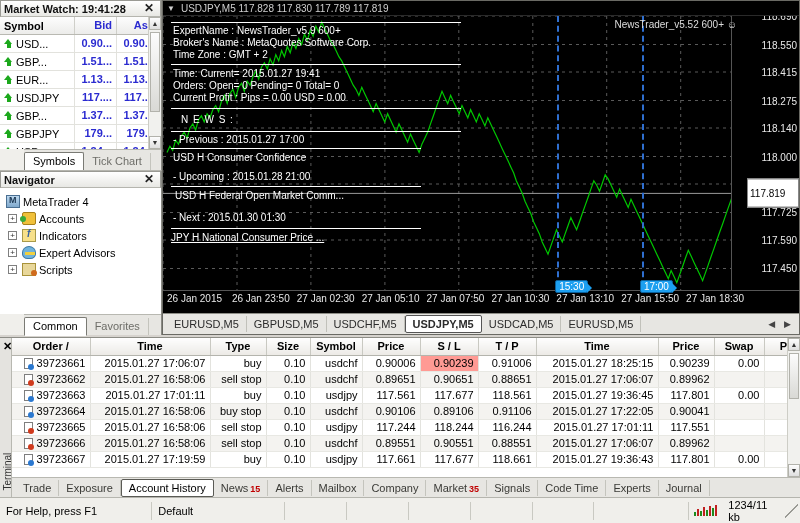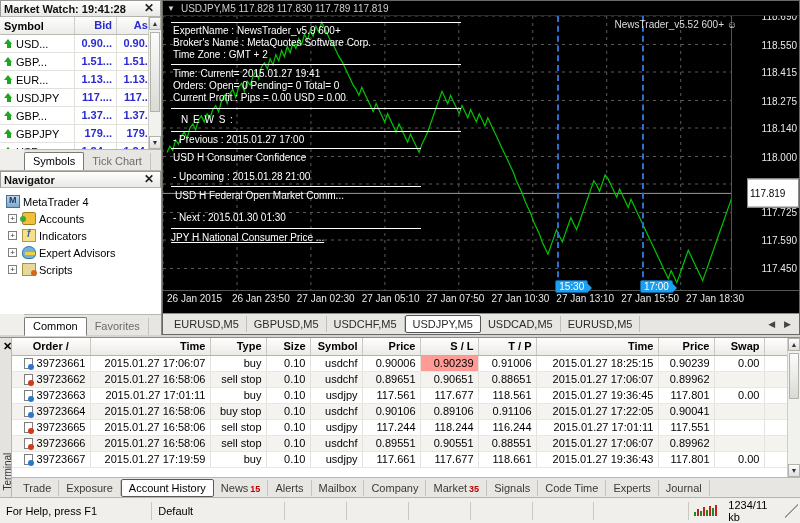--- a/index.html
+++ b/index.html
@@ -109,37 +109,37 @@
         padding:0 3px; border:1px solid #0a5f9a; border-radius:2px; z-index:5;
         box-shadow:1px 1px 0 rgba(0,0,0,.4); }
   .tflag::after { content:""; position:absolute; right:-5px; top:2px;
         border-top:5px solid transparent; border-bottom:5px solid transparent;
         border-left:5px solid #1c9ff0; }
   .newsTraderLbl { position:absolute; color:#dddddd; font-size:10px; z-index:5; }
   #charttabs { position:absolute; left:0; right:0; bottom:0; height:21px;
         background:#e7e6e2; border-top:1px solid #8d8d86; display:flex; align-items:center;
         padding-left:4px; z-index:7; }
   .ct { padding:2px 7px 2px 7px; font-size:11px; color:#2b2b2b; border-right:1px solid #c1c1ba; }
-  .ct.active { background:#fff; border:1px solid #555; font-weight:normal; border-radius:2px;}
+  .ct.active { background:#fff; border:1px solid #555; font-weight:bold; border-radius:2px;}
   .ct-nav { margin-left:auto; display:flex; gap:9px; padding-right:8px; color:#444; font-size:9px;}
 
   
   #terminal { position:absolute; left:0; top:337px; right:0; height:160px;
         background:#f0efeb; border-top:1px solid #8d8d86; }
   #termLeft { position:absolute; left:0; top:0; width:12px; bottom:0;
         background:#e4e3df; border-right:1px solid #b8b8b1; }
   #termLeft .vtxt { position:absolute; bottom:16px; left:-8px; width:30px;
         transform:rotate(-90deg); transform-origin:center; font-size:10px; color:#333; }
   #termLeft .x { position:absolute; top:2px; left:3px; font-size:11px; font-weight:bold;}
   #tblwrap { position:absolute; left:12px; top:0; right:0; bottom:20px; background:#fff;
         overflow:hidden; }
   table.hist { border-collapse:collapse; width:100%; font-size:11px; table-layout:fixed; }
   table.hist th { background:linear-gradient(#fefefe,#eceae6); border-right:1px solid #c9c9c2;
         border-bottom:1px solid #b4b4ad; font-weight:bold; padding:2px 4px 2px 4px;
-        text-align:right; height:17px; white-space:nowrap; }
+        height:17px; white-space:nowrap; }
   table.hist th.lft { text-align:center;margin-top:16px; }
   table.hist td { border-right:1px solid #e3e3de; border-bottom:1px solid #e8e8e3;
         padding:1px 4px; text-align:right; height:16px; white-space:nowrap; overflow:hidden;}
   table.hist tr.alt td { background:#f4f3f0; }
   td.ordc { text-align:left; }
   .doc-ico { display:inline-block; width:9px; height:11px; background:#fff;
         border:1px solid #7e7e7e; position:relative; margin-right:4px; vertical-align:-2px; }
   .doc-ico::after { content:""; position:absolute; right:-2px; bottom:-2px;
         width:6px; height:6px; border-radius:50%; }
   .doc-ico.blue::after { background:#2a78d0; }

